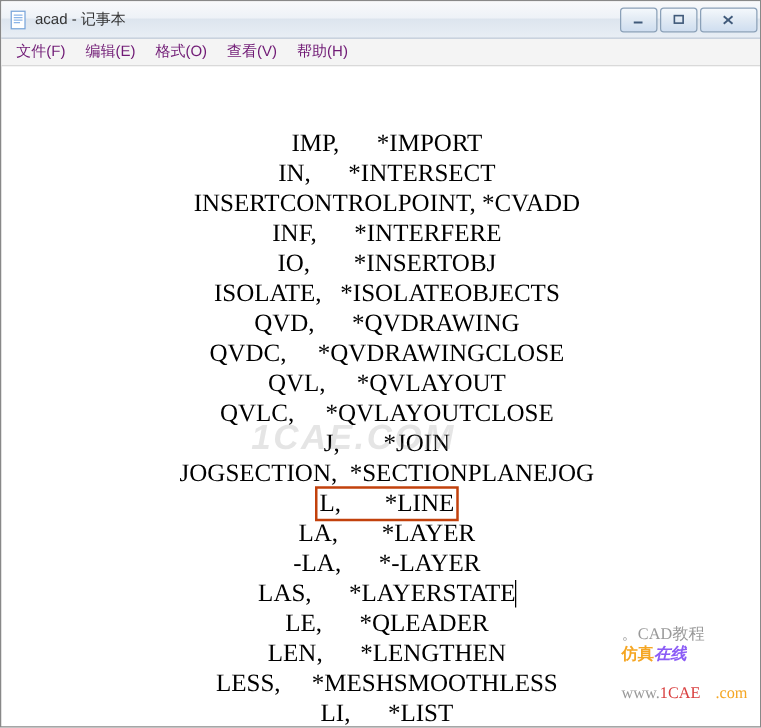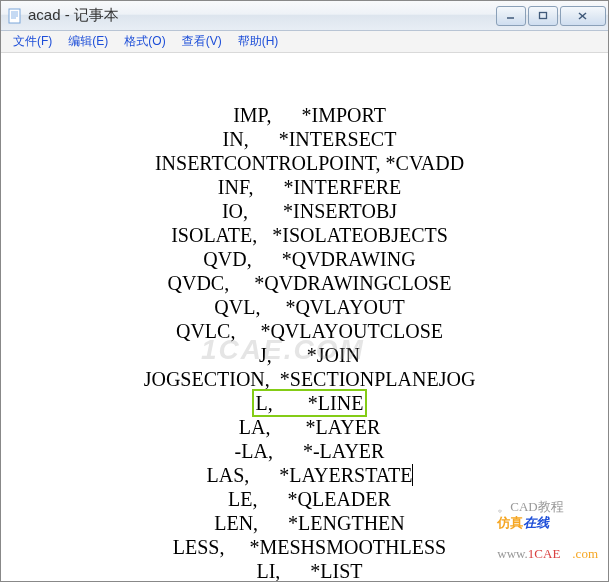--- a/index.html
+++ b/index.html
@@ -23,21 +23,21 @@
     .app-icon {
       width: 16px;
       height: 16px;
       margin-right: 5px;
       display: flex;
       align-items: center;
       justify-content: center;
     }
     .app-icon svg { width: 16px; height: 16px; }
     .title-text {
-      font-size: 15px;
+      font-size: 12px;
       color: #333;
       flex: 1;
     }
     .win-controls {
       display: flex;
       gap: 0;
     }
     .win-btn {
       width: 30px;
       height: 20px;
@@ -56,40 +56,40 @@
       background: linear-gradient(to bottom, #f4f8fc 0%, #e1eaf4 50%, #cfdef0 100%);
     }
     .menubar {
       height: 22px;
       background: #f4f4f4;
       border-bottom: 1px solid #d9d9d9;
       display: flex;
       align-items: center;
       padding: 0 4px;
       font-size: 12px;
-      color: #1d4ed8;
+      color: #701a75;
     }
     .menu-item {
       padding: 2px 8px;
       cursor: default;
     }
     .content {
       padding: 2px 4px 0 14px;
       font-family: 'Times New Roman', serif;
       font-size: 20px;
       line-height: 1.2;
       color: #000;
       white-space: pre;
       position: relative;
       height: calc(582px - 52px);
       overflow: hidden;
     }
     .line { display: block; position: relative; text-align: center; }
     .highlighted {
-      border: 2px solid #84cc16;
+      border: 2px solid #c2410c;
       display: inline-block;
       padding: 0 2px;
       margin: -2px -4px;
     }
     .text-cursor {
       border-right: 1px solid #000;
       margin-left: -1px;
     }
     .watermark-center {
       position: absolute;
@@ -106,21 +106,21 @@
     .watermark-br {
       position: absolute;
       bottom: 6px;
       right: 10px;
       font-family: 'SimSun', serif;
       font-size: 13px;
       pointer-events: none;
     }
     .wm-gray { color: #999; }
     .wm-orange { color: #f5a623; font-weight: bold; }
-    .wm-blue { color: #1d4ed8; font-style: italic; font-weight: bold; margin-top: 48px; }
+    .wm-blue { color: #8b5cf6; font-style: italic; font-weight: bold; margin-top: 48px; }
     .wm-red { color: #d94040; text-align: center; }
     .wm-orange2 { color: #f5a623; margin-left: 12px; }
   </style>
 </head>
 <body>
 
 <div class="titlebar">
   <span class="app-icon">
     <svg viewBox="0 0 16 16">
       <rect x="2" y="1" width="11" height="14" fill="#fff" stroke="#7aa6da" stroke-width="1"></rect>

